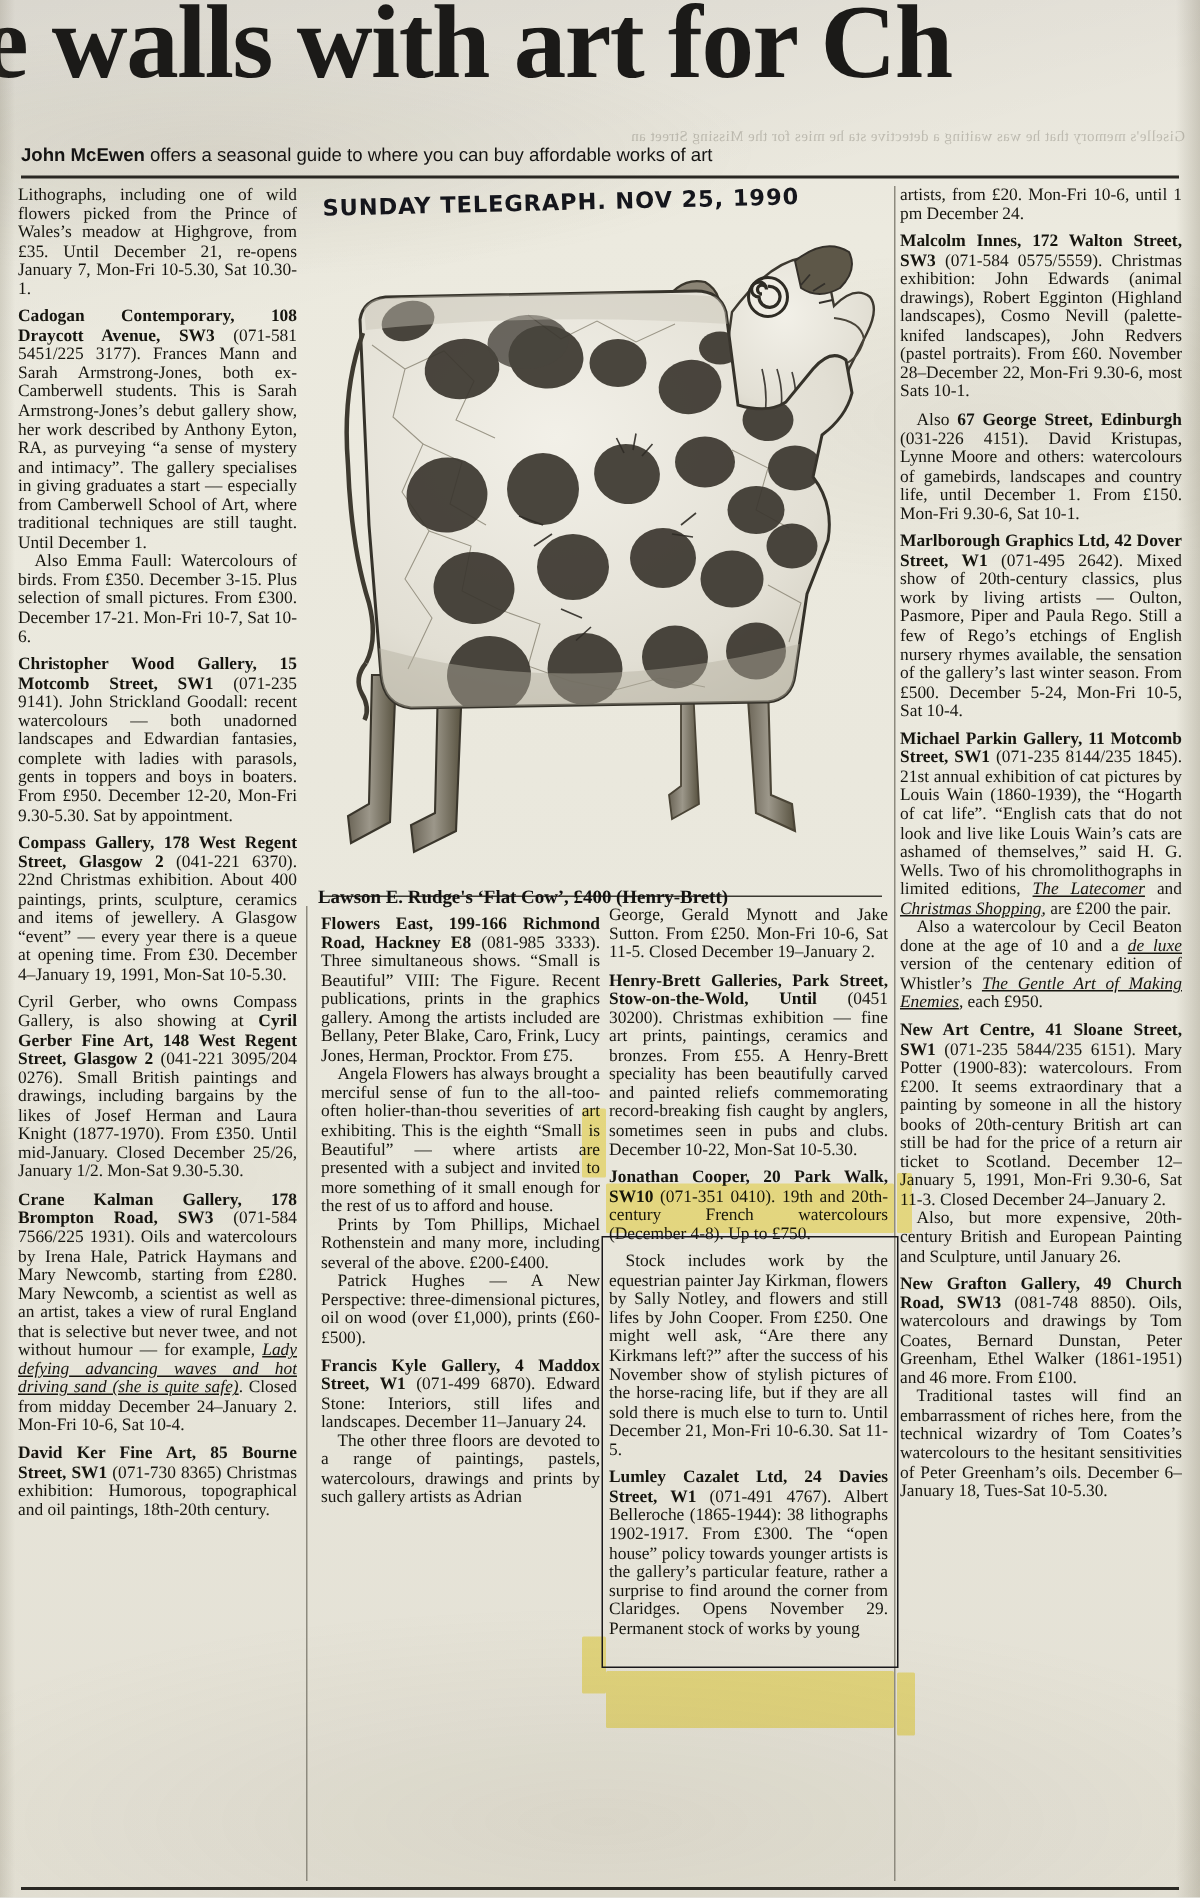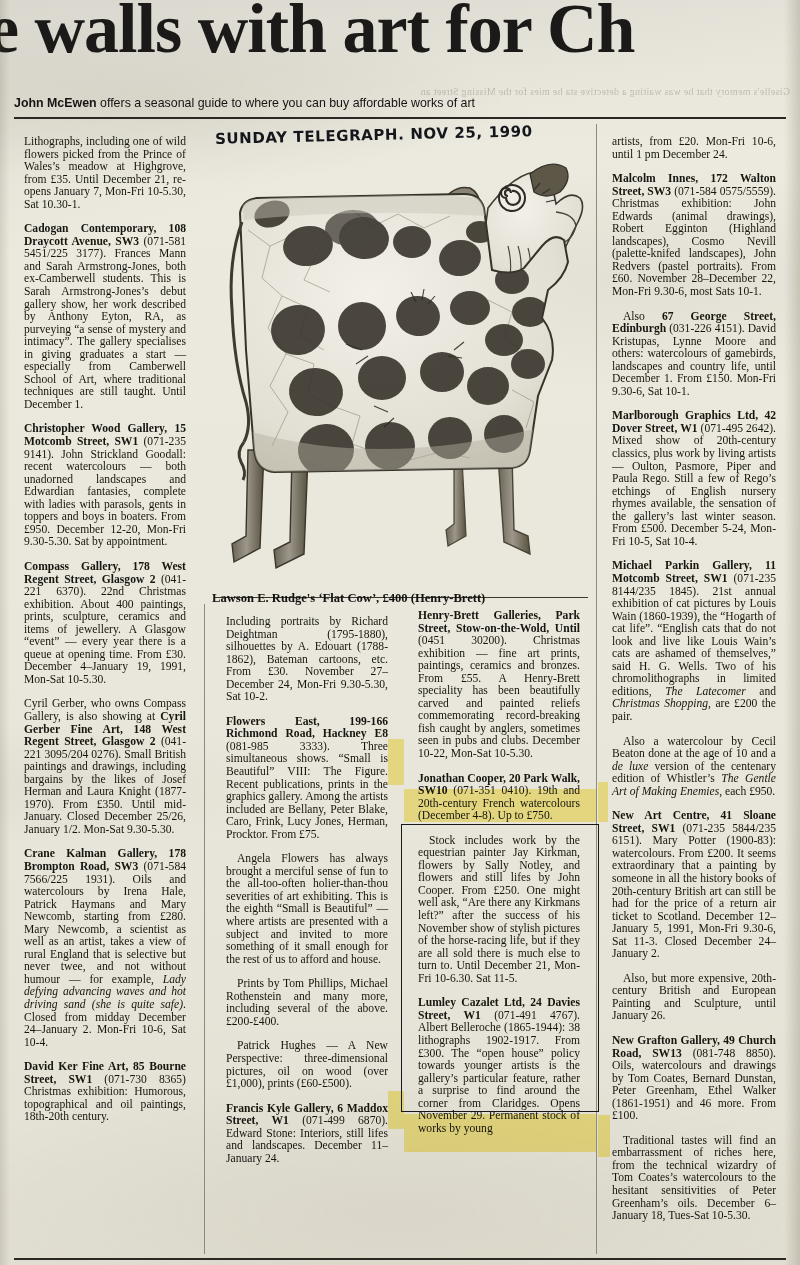--- a/index.html
+++ b/index.html
@@ -101,25 +101,25 @@
     text-align:justify;
     text-justify:inter-word;
     -webkit-hyphens:none;hyphens:none;
     overflow:hidden;
   }
   #col1{left:12px;  top:124px; width:186px; height:1128px;}
   #col2{left:214px; top:604px; width:186px; height:648px;}
   #col3{left:406px; top:604px; width:186px; height:648px;}
   #col4{left:600px; top:124px; width:188px; height:1128px;}
 
-  .col p{margin:12px;text-indent:0;}
+  .col p{margin:0;text-indent:0;}
   .col p.ind{text-indent:11px;}
   .col p.gap{margin-top:6px;}
   .col b{font-weight:700;}
-  .col i{font-style:italic;}
+  .col i{font-style:italic;text-decoration:underline;}
 
   
   .vrule{position:absolute;width:1px;background:#8d8a7e;}
   #vr1{left:204px; top:604px; height:650px;}
   #vr2{left:596px; top:124px; height:1130px;}
 
   
   #photo{
     position:absolute;left:212px;top:150px;width:378px;height:422px;
     overflow:hidden;
@@ -304,35 +304,37 @@
 
   <div id="cap-rule"></div>
   <div id="caption">Lawson E. Rudge's ‘Flat Cow’, £400 (Henry-Brett)</div>
 
   <div class="vrule" id="vr1"></div>
   <div class="vrule" id="vr2"></div>
 
   <div class="col" id="col1">
       <p>Lithographs, including one of wild flowers picked from the Prince of Wales’s meadow at Highgrove, from £35. Until December 21, re-opens January 7, Mon-Fri 10-5.30, Sat 10.30-1.</p>
       <p class="gap"><b>Cadogan Contemporary, 108 Draycott Avenue, SW3</b> (071-581 5451/225 3177). Frances Mann and Sarah Armstrong-Jones, both ex-Camberwell students. This is Sarah Armstrong-Jones’s debut gallery show, her work described by Anthony Eyton, RA, as purveying “a sense of mystery and intimacy”. The gallery specialises in giving graduates a start — especially from Camberwell School of Art, where traditional techniques are still taught. Until December 1.</p>
+      <p class="ind">Also Emma Faull: Watercolours of birds. From £350. December 3-15. Plus selection of small pictures. From £300. December 17-21. Mon-Fri 10-7, Sat 10-6.</p>
       <p class="gap"><b>Christopher Wood Gallery, 15 Motcomb Street, SW1</b> (071-235 9141). John Strickland Goodall: recent watercolours — both unadorned landscapes and Edwardian fantasies, complete with ladies with parasols, gents in toppers and boys in boaters. From £950. December 12-20, Mon-Fri 9.30-5.30. Sat by appointment.</p>
       <p class="gap"><b>Compass Gallery, 178 West Regent Street, Glasgow 2</b> (041-221 6370). 22nd Christmas exhibition. About 400 paintings, prints, sculpture, ceramics and items of jewellery. A Glasgow “event” — every year there is a queue at opening time. From £30. December 4–January 19, 1991, Mon-Sat 10-5.30.</p>
       <p class="gap">Cyril Gerber, who owns Compass Gallery, is also showing at <b>Cyril Gerber Fine Art, 148 West Regent Street, Glasgow 2</b> (041-221 3095/204 0276). Small British paintings and drawings, including bargains by the likes of Josef Herman and Laura Knight (1877-1970). From £350. Until mid-January. Closed December 25/26, January 1/2. Mon-Sat 9.30-5.30.</p>
       <p class="gap"><b>Crane Kalman Gallery, 178 Brompton Road, SW3</b> (071-584 7566/225 1931). Oils and watercolours by Irena Hale, Patrick Haymans and Mary Newcomb, starting from £280. Mary Newcomb, a scientist as well as an artist, takes a view of rural England that is selective but never twee, and not without humour — for example, <i>Lady defying advancing waves and hot driving sand (she is quite safe)</i>. Closed from midday December 24–January 2. Mon-Fri 10-6, Sat 10-4.</p>
       <p class="gap"><b>David Ker Fine Art, 85 Bourne Street, SW1</b> (071-730 8365) Christmas exhibition: Humorous, topographical and oil paintings, 18th-20th century.</p>
     </div>
   <div class="col" id="col2">
-      <p>Including portraits by Richard Deightman (1795-1880), silhouettes by A. Edouart (1788-1862), Bateman cartoons, etc. From £30. November 27–December 24, Mon-Fri 9.30-5.30, Sat 10-2.</p>
       <p class="gap"><b>Flowers East, 199-166 Richmond Road, Hackney E8</b> (081-985 3333). Three simultaneous shows. “Small is Beautiful” VIII: The Figure. Recent publications, prints in the graphics gallery. Among the artists included are Bellany, Peter Blake, Caro, Frink, Lucy Jones, Herman, Procktor. From £75.</p>
       <p class="ind">Angela Flowers has always brought a merciful sense of fun to the all-too-often holier-than-thou severities of art exhibiting. This is the eighth “Small is Beautiful” — where artists are presented with a subject and invited to more something of it small enough for the rest of us to afford and house.</p>
       <p class="ind">Prints by Tom Phillips, Michael Rothenstein and many more, including several of the above. £200-£400.</p>
       <p class="ind">Patrick Hughes — A New Perspective: three-dimensional pictures, oil on wood (over £1,000), prints (£60-£500).</p>
-      <p class="gap"><b>Francis Kyle Gallery, 6 Maddox Street, W1</b> (071-499 6870). Edward Stone: Interiors, still lifes and landscapes. December 11–January 24.</p>
+      <p class="gap"><b>Francis Kyle Gallery, 4 Maddox Street, W1</b> (071-499 6870). Edward Stone: Interiors, still lifes and landscapes. December 11–January 24.</p>
+      <p class="ind">The other three floors are devoted to a range of paintings, pastels, watercolours, drawings and prints by such gallery artists as Adrian</p>
     </div>
   <div class="col" id="col3">
+      <p>George, Gerald Mynott and Jake Sutton. From £250. Mon-Fri 10-6, Sat 11-5. Closed December 19–January 2.</p>
       <p class="gap"><b>Henry-Brett Galleries, Park Street, Stow-on-the-Wold, Until</b> (0451 30200). Christmas exhibition — fine art prints, paintings, ceramics and bronzes. From £55. A Henry-Brett speciality has been beautifully carved and painted reliefs commemorating record-breaking fish caught by anglers, sometimes seen in pubs and clubs. December 10-22, Mon-Sat 10-5.30.</p>
       <p class="gap"><b>Jonathan Cooper, 20 Park Walk, SW10</b> (071-351 0410). 19th and 20th-century French watercolours (December 4-8). Up to £750.</p>
       <p class="ind gap">Stock includes work by the equestrian painter Jay Kirkman, flowers by Sally Notley, and flowers and still lifes by John Cooper. From £250. One might well ask, “Are there any Kirkmans left?” after the success of his November show of stylish pictures of the horse-racing life, but if they are all sold there is much else to turn to. Until December 21, Mon-Fri 10-6.30. Sat 11-5.</p>
       <p class="gap"><b>Lumley Cazalet Ltd, 24 Davies Street, W1</b> (071-491 4767). Albert Belleroche (1865-1944): 38 lithographs 1902-1917. From £300. The “open house” policy towards younger artists is the gallery’s particular feature, rather a surprise to find around the corner from Claridges. Opens November 29. Permanent stock of works by young</p>
     </div>
   <div class="col" id="col4">
       <p>artists, from £20. Mon-Fri 10-6, until 1 pm December 24.</p>
       <p class="gap"><b>Malcolm Innes, 172 Walton Street, SW3</b> (071-584 0575/5559). Christmas exhibition: John Edwards (animal drawings), Robert Egginton (Highland landscapes), Cosmo Nevill (palette-knifed landscapes), John Redvers (pastel portraits). From £60. November 28–December 22, Mon-Fri 9.30-6, most Sats 10-1.</p>
       <p class="ind gap">Also <b>67 George Street, Edinburgh</b> (031-226 4151). David Kristupas, Lynne Moore and others: watercolours of gamebirds, landscapes and country life, until December 1. From £150. Mon-Fri 9.30-6, Sat 10-1.</p>
       <p class="gap"><b>Marlborough Graphics Ltd, 42 Dover Street, W1</b> (071-495 2642). Mixed show of 20th-century classics, plus work by living artists — Oulton, Pasmore, Piper and Paula Rego. Still a few of Rego’s etchings of English nursery rhymes available, the sensation of the gallery’s last winter season. From £500. December 5-24, Mon-Fri 10-5, Sat 10-4.</p>

